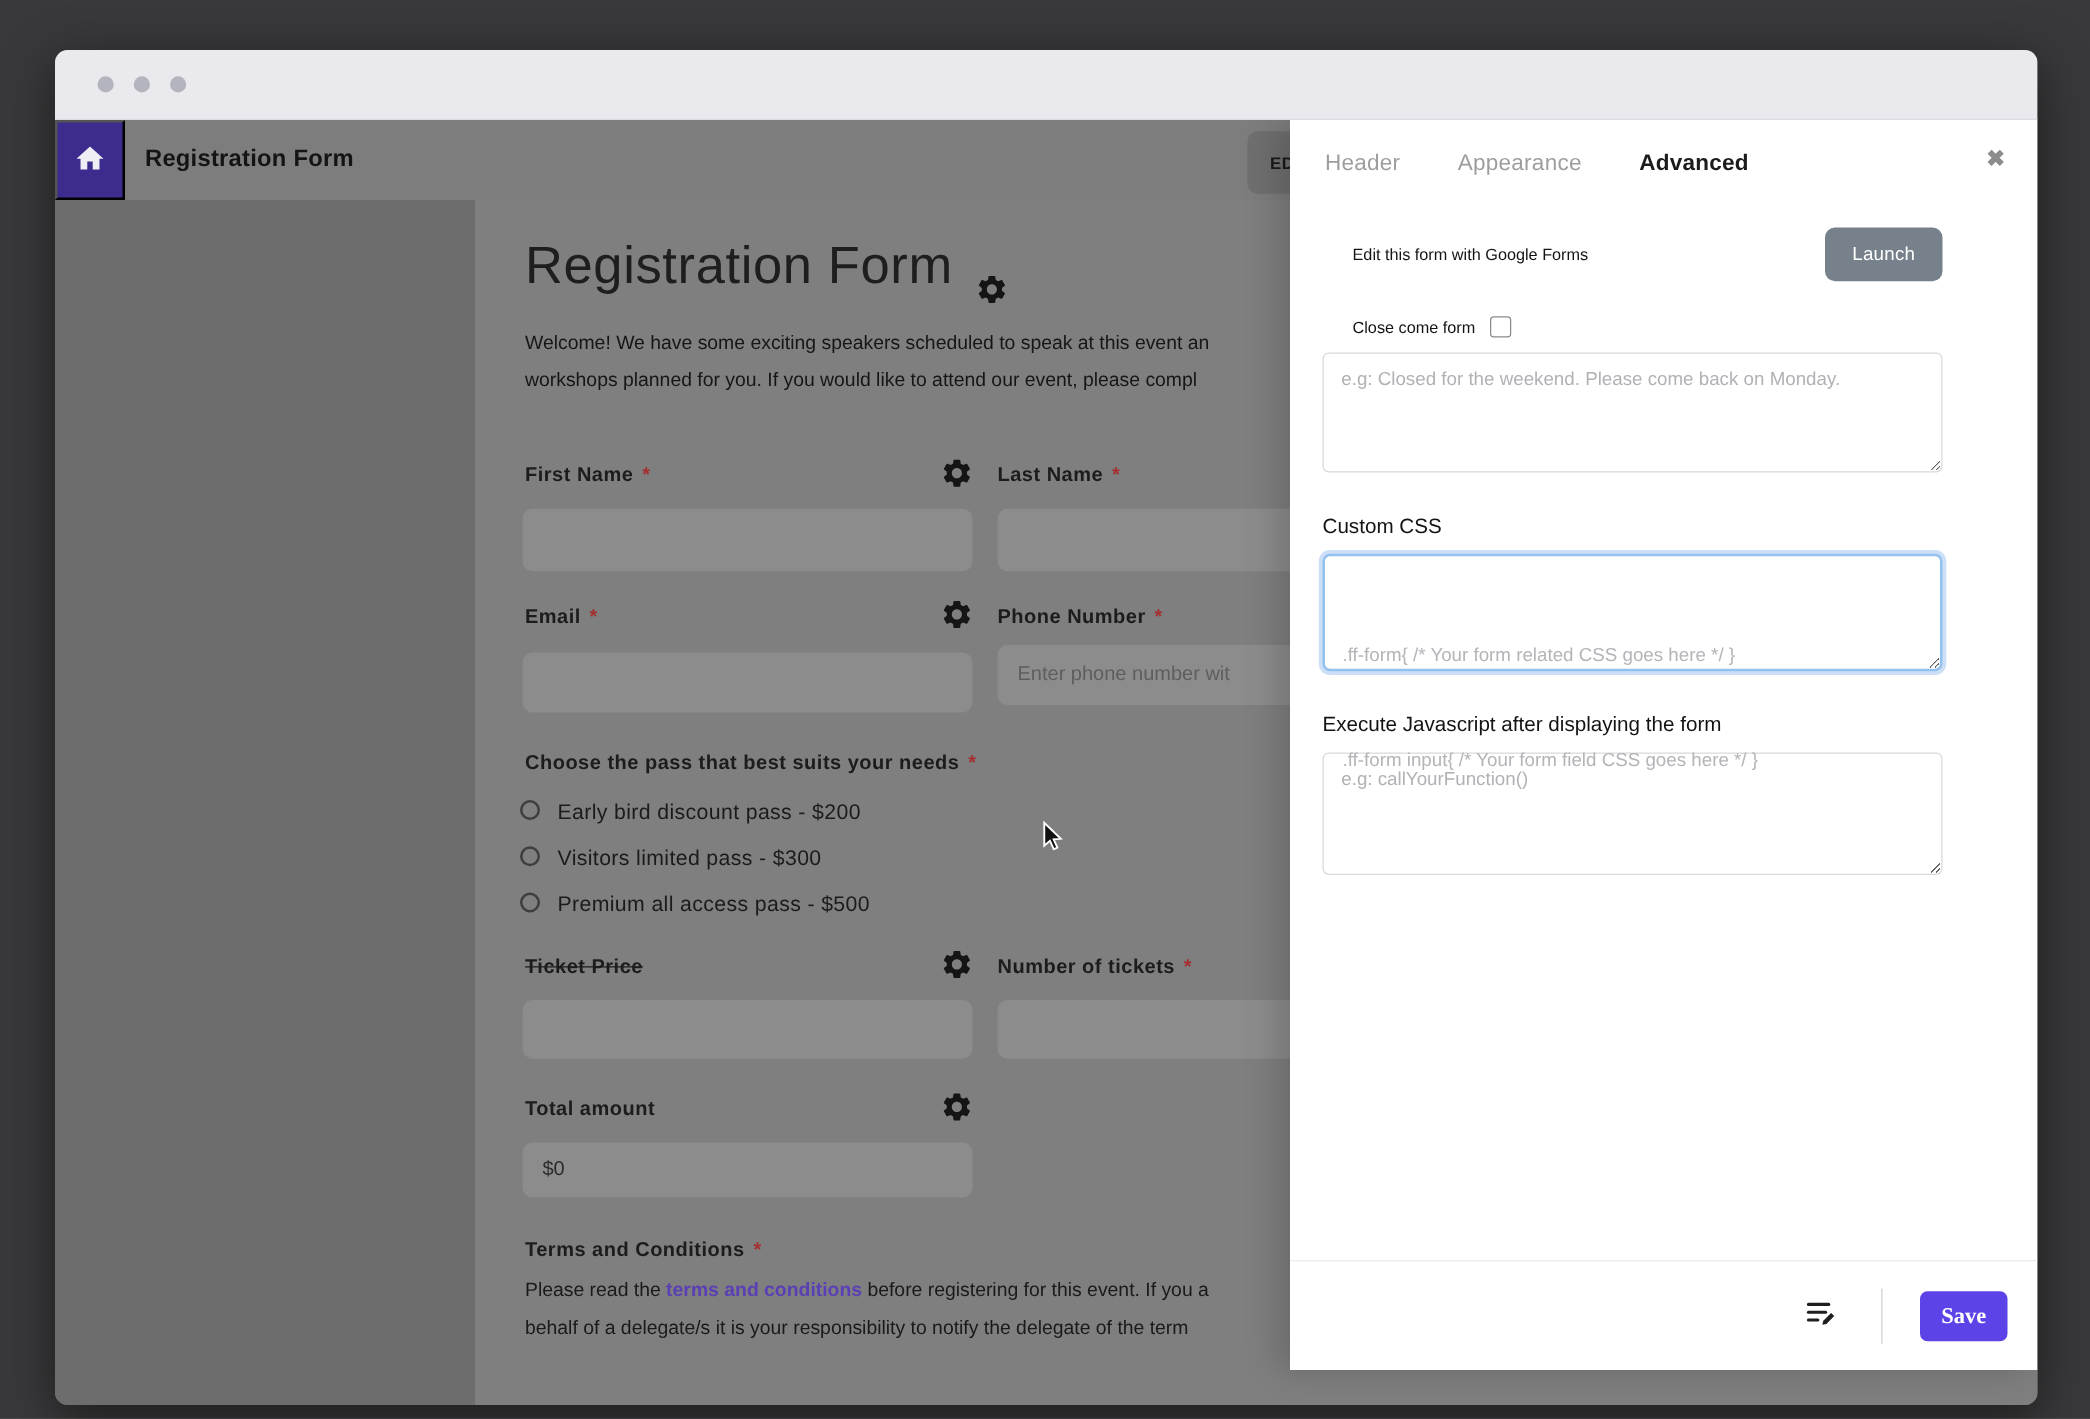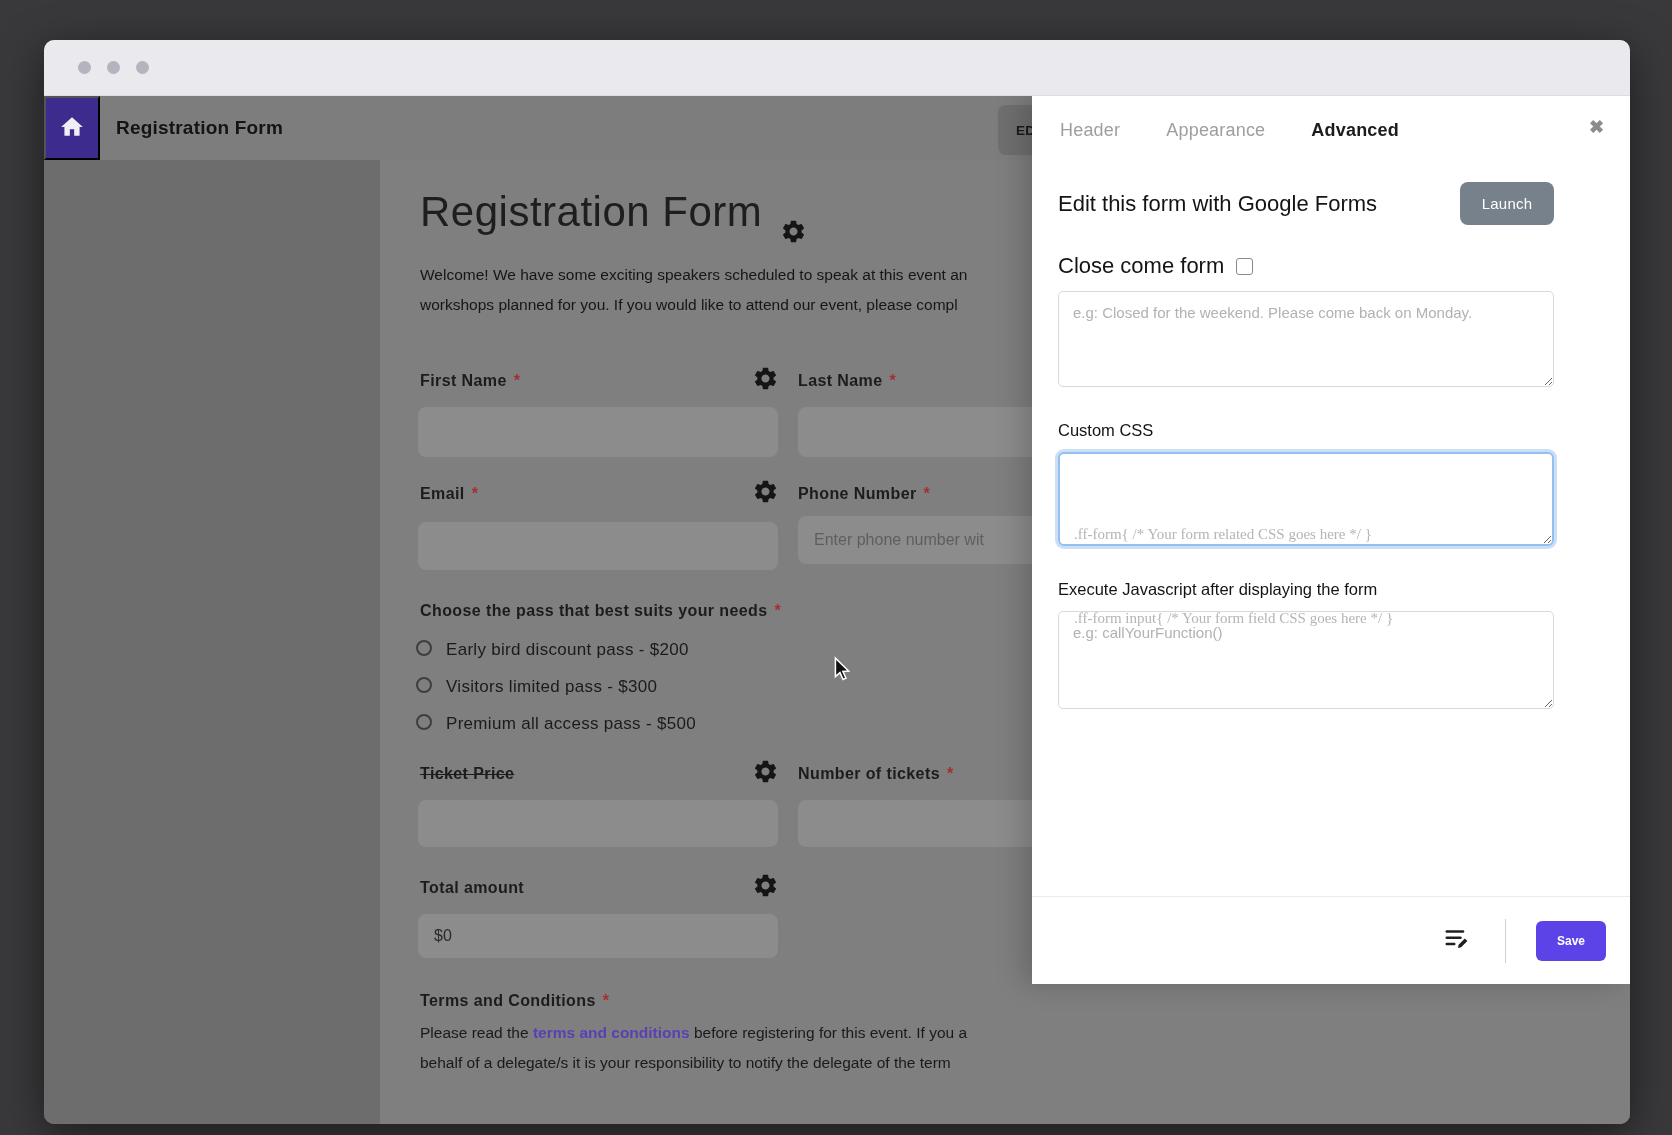--- a/index.html
+++ b/index.html
@@ -44,56 +44,56 @@
 
   .radio-opt { position:absolute; display:flex; align-items:flex-start; gap:14px; white-space:nowrap; }
   .rcirc { width:16px; height:16px; border:2px solid #3e3e3e; border-radius:50%; background:transparent; flex:0 0 auto; }
   .ropt-label { font-size:17px; color:#1b1b1b; letter-spacing:.3px; }
 
   .strike { text-decoration:line-through; }
   .terms-text { position:absolute; left:40px; font-size:15.5px; color:#1a1a1a; white-space:nowrap; }
   .terms-link { color:#5a3fb5; font-weight:700; }
 
   
-  .panel { position:absolute; left:988px; top:56px; width:598px; height:888px; background:#ffffff;
+  .panel { position:absolute; left:988px; top:56px; width:598px; height:1000px; background:#ffffff;
            z-index:5; box-shadow:-10px 0 26px rgba(0,0,0,.18); }
   .tabs { position:relative; height:62px; display:flex; align-items:center; gap:46px; padding:6px 26px 0 28px; }
   .tab { font-size:18px; color:#9e9e9e; background:none; border:none; font-family:inherit; letter-spacing:.2px; }
   .tab.active { color:#1c1c1c; font-weight:600; }
   .panel-close { position:absolute; right:26px; top:22px; background:none; border:none;
                  font-size:18px; color:#8c8c8c; font-weight:700; line-height:1; }
 
   .pbody { padding:16px 76px 0 26px; }
   .prow-google { display:flex; align-items:center; justify-content:space-between; margin-top:8px; }
-  .plabel { font-size:22px; color:#141414; }
+  .plabel { font-size:13px; color:#141414;margin-left:24px; }
   .launch { width:94px; height:43px; background:#76818b; color:#fff; border:none; border-radius:8px;
             font-family:inherit; font-size:15px; letter-spacing:.2px; }
 
   .prow-close { margin-top:28px; display:flex; align-items:center; }
   .checkbox { width:17px; height:17px; border:1px solid #8a8a8a; border-radius:3px; margin-left:12px; background:#fff; display:inline-block; }
 
   .ta { display:block; width:100%; border:1px solid #d9d9d9; border-radius:5px; padding:12px 14px;
         font-family:inherit; font-size:15px; color:#333; resize:both; background:#fff; }
   .ta::placeholder { color:#b1b1b6; }
   .ta1 { height:96px; margin-top:12px; }
   .sec-label { margin-top:34px; font-size:16.5px; color:#141414; }
-  .ta2wrap { position:relative; margin-top:12px;font-family:Liberation Serif, serif; }
+  .ta2wrap { position:relative; margin-top:12px; }
   .ta2 { height:94px; border:2px solid #93c1ef; border-radius:6px;
          box-shadow:0 0 0 3px rgba(130,175,235,.4); }
   .ta2overlay { position:absolute; left:16px; top:12px; pointer-events:none;
                 font-size:15px; color:#b4b4b9; line-height:28px; white-space:pre; }
   .ta3 { height:98px; margin-top:12px; }
 
   .pfooter { position:absolute; left:0; bottom:0; width:100%; height:88px; border-top:1px solid #ebebeb;
              display:flex; align-items:center; justify-content:flex-end; padding-right:24px; }
   .editnote { background:none; border:none; width:34px; height:34px; }
   .editnote svg { width:30px; height:30px; }
   .vdiv { width:1px; height:44px; background:#cfcfcf; margin:0 30px; }
   .save { width:70px; height:40px; background:#5b43e8; color:#fff; border:none; border-radius:6px;
-          font-family:Liberation Sans, sans-serif; font-size:12px; font-weight:600; }
+          font-family:Liberation Serif, serif; font-size:18px; font-weight:600; }
 
   .cursor { position:absolute; left:830px; top:656px; width:26px; height:26px; z-index:9; }
 </style>
 </head>
 <body>
 
 <div class="window">
 
   <div class="titlebar">
     <span class="tdot"></span>

